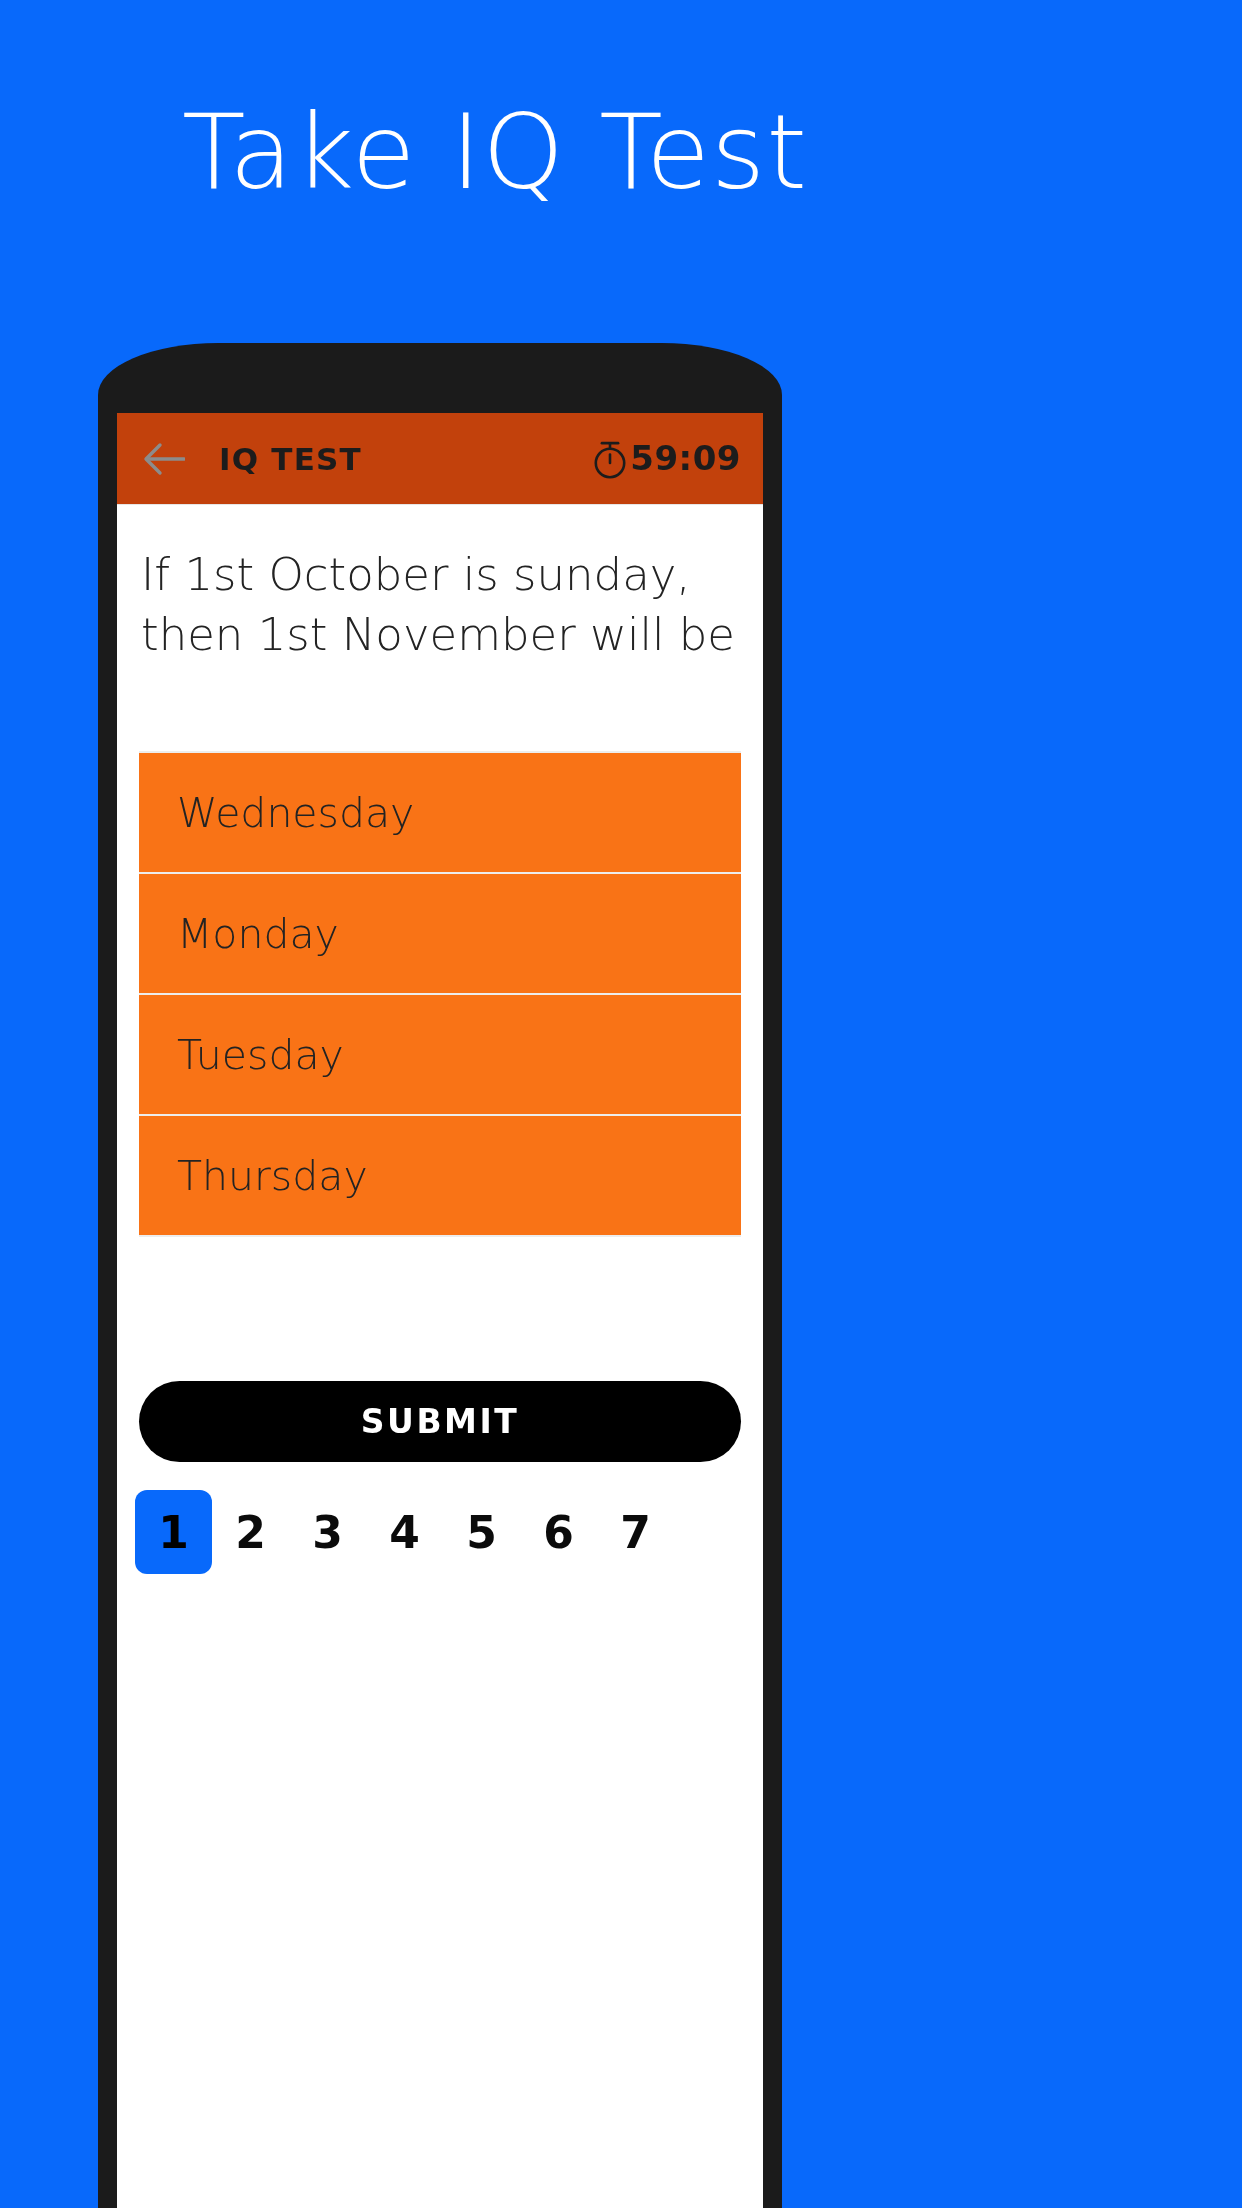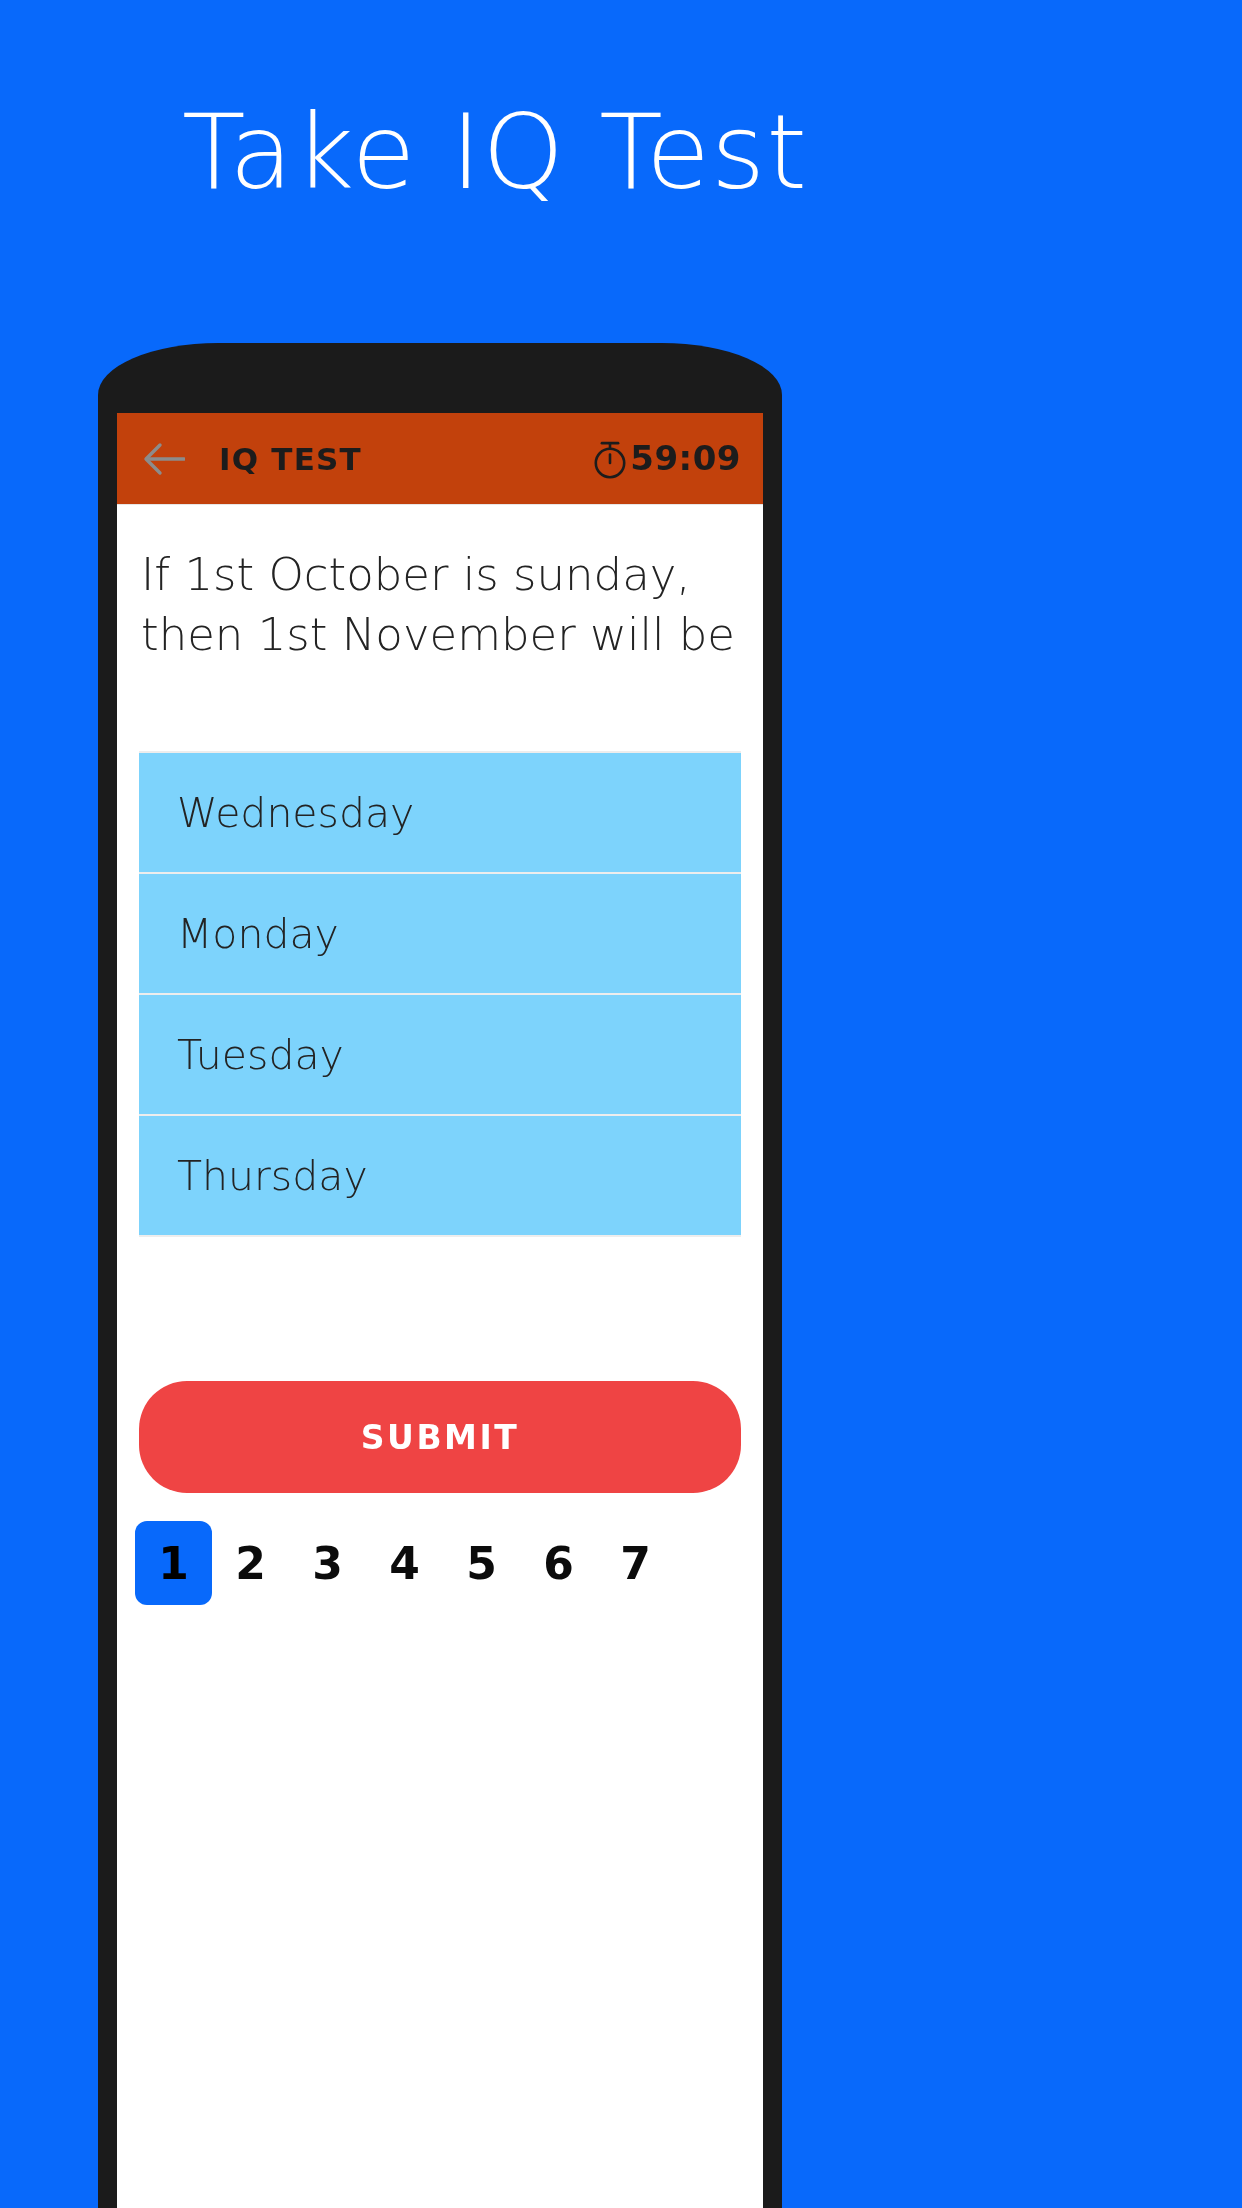--- a/index.html
+++ b/index.html
@@ -105,32 +105,32 @@
   .option {
     height: 121px;
     display: flex;
     align-items: center;
     padding-left: 38px;
     border-bottom: 2px solid #EDEDED;
     font-family: "DejaVu Sans", sans-serif;
     font-weight: 300;
     font-size: 41px;
     color: #232323;
-    background: #7dd3fc;
+    background: #f97316;
     cursor: pointer;
   }
 
   
   .submit-wrap {
     padding: 144px 22px 0 22px;
   }
   .submit-btn {
-    height: 112px;
+    height: 81px;
     border-radius: 48px;
-    background: #ef4444;
+    background: #000000;
     color: #FFFFFF;
     display: flex;
     align-items: center;
     justify-content: center;
     font-family: "DejaVu Sans", sans-serif;
     font-size: 33px;
     font-weight: bold;
     letter-spacing: 2.5px;
     border: none;
     width: 100%;

